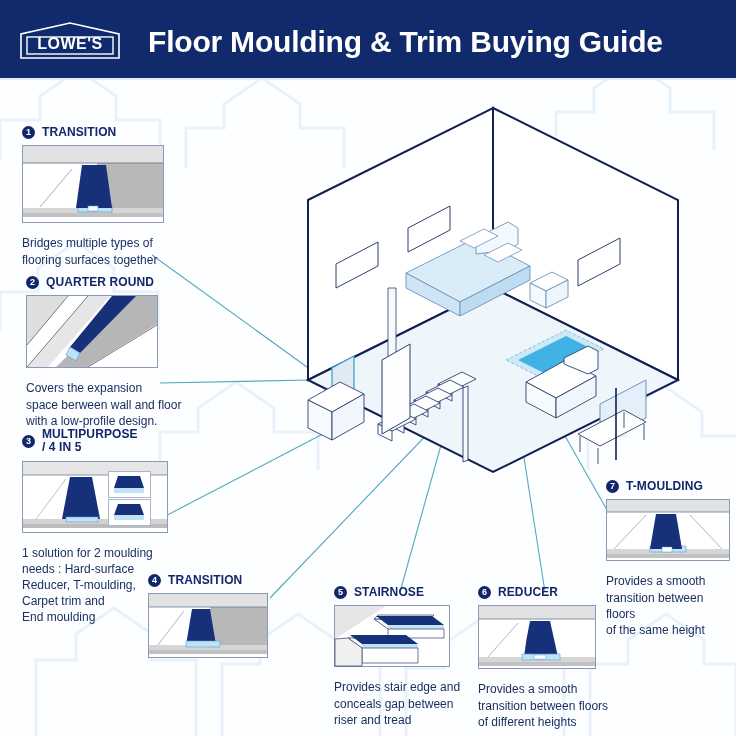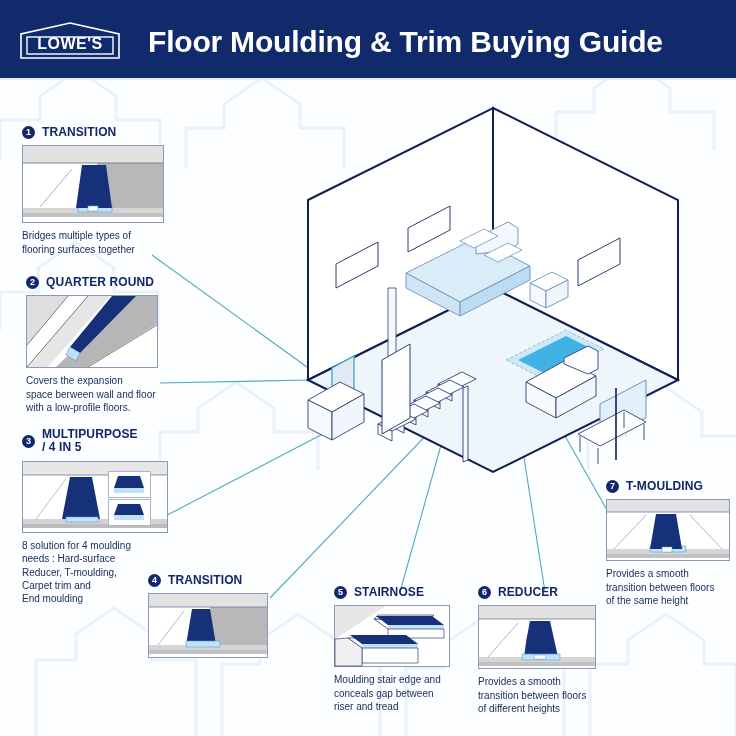--- a/index.html
+++ b/index.html
@@ -54,21 +54,21 @@
     background: #12266b; color: #fff;
     font-size: 9px; font-weight: bold;
     display: flex; align-items: center; justify-content: center;
     flex: 0 0 auto; line-height: 1;
   }
   .card-title {
     color: #12266b; font-size: 12px; font-weight: bold; letter-spacing: .1px;
     line-height: 1.12; white-space: pre-line;
   }
   .card-desc {
-    color: #1b3060; font-size: 10px; line-height: 1.34; margin-top: 6px;
+    color: #1b3060; font-size: 12px; line-height: 1.34; margin-top: 12px;
     white-space: pre-line;
   }
   .fig { display: block; }
 </style>
 </head>
 <body>
 
 <div id="root">
 
   <svg class="wm" width="736" height="736" viewBox="0 0 736 736">
@@ -221,21 +221,21 @@
       <polygon points="62,1 84,1 22,72 1,72" fill="#e6e6e6"></polygon>
       <polygon points="104,1 131,1 131,29 61,72 30,72" fill="#b6b6b6"></polygon>
       <line x1="42" y1="1" x2="1" y2="50" stroke="#7c7c7c" stroke-width="1"></line>
       <line x1="62" y1="1" x2="1" y2="72" stroke="#7c7c7c" stroke-width="1"></line>
       <line x1="131" y1="30" x2="62" y2="72" stroke="#7c7c7c" stroke-width="1"></line>
       <polygon points="86,1 110,1 54,58 44,52" fill="#16307a"></polygon>
       <path d="M44,52 L54,58 L50,66 L40,60 Z" fill="#bfe2f5" stroke="#5a9fd4" stroke-width="0.7"></path>
     </svg>
     <div class="card-desc">Covers the expansion
 space berween wall and floor
-with a low-profile floors.</div>
+with a low-profile design.</div>
   </div>
 
   <div class="card" style="left:22px; top:428px; width:150px;">
     <div class="card-head">
       <span class="badge">3</span>
       <span class="card-title">MULTIPURPOSE
 / 4 IN 5</span>
     </div>
     <svg class="fig" width="146" height="72" viewBox="0 0 146 72">
       <rect x="0.5" y="0.5" width="145" height="71" fill="#fff" stroke="#8a99b5" stroke-width="1"></rect>
@@ -247,21 +247,21 @@
       <polygon points="48,16 70,16 78,58 40,58" fill="#16307a"></polygon>
       <rect x="44" y="56" width="32" height="5" fill="#bfe2f5" stroke="#5a9fd4" stroke-width="0.6"></rect>
 
       <rect x="86.5" y="10.5" width="42" height="26" fill="#fff" stroke="#aab6cb" stroke-width="1"></rect>
       <polygon points="96,15 118,15 122,27 92,27" fill="#16307a"></polygon>
       <rect x="92" y="27" width="30" height="5" fill="#bfe2f5"></rect>
       <rect x="86.5" y="38.5" width="42" height="26" fill="#fff" stroke="#aab6cb" stroke-width="1"></rect>
       <polygon points="96,43 118,43 122,54 92,54" fill="#16307a"></polygon>
       <rect x="92" y="54" width="30" height="5" fill="#bfe2f5"></rect>
     </svg>
-    <div class="card-desc">8 solution for 4 moulding
+    <div class="card-desc">1 solution for 2 moulding
 needs : Hard-surface
 Reducer, T-moulding,
 Carpet trim and
 End moulding</div>
   </div>
 
   <div class="card" style="left:148px; top:574px; width:170px;">
     <div class="card-head">
       <span class="badge">4</span>
       <span class="card-title">TRANSITION</span>
@@ -293,21 +293,21 @@
       <polygon points="42,11 98,11 110,20 54,20" fill="#16307a"></polygon>
       <path d="M54,20 L110,20 L110,25 L54,25 Z" fill="#bfe2f5"></path>
       <polygon points="54,24 110,24 110,33 54,33" fill="#ffffff" stroke="#2e3f6e" stroke-width="0.7"></polygon>
 
       <polygon points="14,33 70,33 84,43 28,43" fill="#ffffff" stroke="#2e3f6e" stroke-width="0.8"></polygon>
       <polygon points="16,30 72,30 84,39 28,39" fill="#16307a"></polygon>
       <path d="M28,39 L84,39 L84,44 L28,44 Z" fill="#bfe2f5"></path>
       <polygon points="28,43 84,43 84,58 28,58" fill="#ffffff" stroke="#2e3f6e" stroke-width="0.7"></polygon>
       <polygon points="1,34 14,33 28,43 28,61 1,61" fill="#f0f0f0" stroke="#2e3f6e" stroke-width="0.7"></polygon>
     </svg>
-    <div class="card-desc">Moulding stair edge and
+    <div class="card-desc">Provides stair edge and
 conceals gap between
 riser and tread</div>
   </div>
 
   <div class="card" style="left:478px; top:586px; width:140px;">
     <div class="card-head">
       <span class="badge">6</span>
       <span class="card-title">REDUCER</span>
     </div>
     <svg class="fig" width="118" height="64" viewBox="0 0 118 64">

